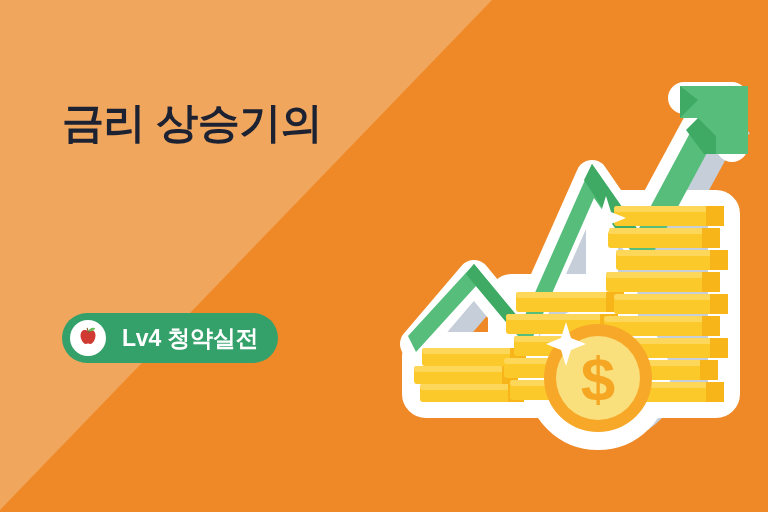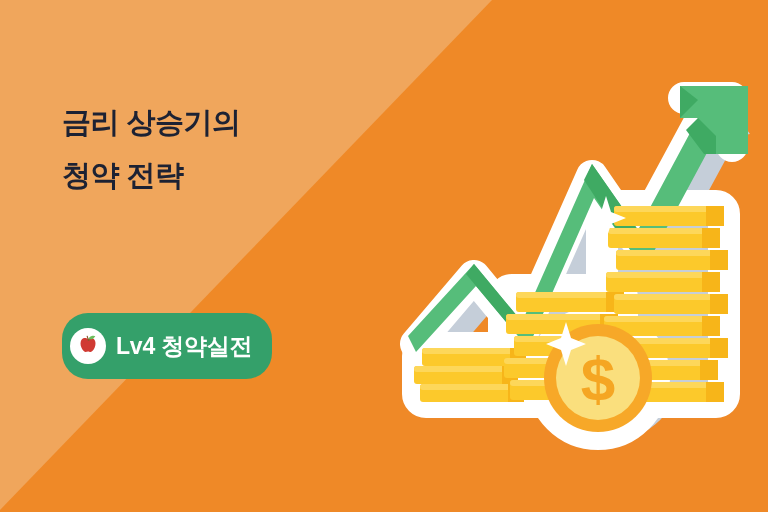--- a/index.html
+++ b/index.html
@@ -33,37 +33,37 @@
   
   .text-block {
     position: absolute;
     left: 62px;
     top: 96px;
     width: 330px;
   }
   .title-line {
     display: block;
     color: #1d2233;
-    font-size: 29px;
+    font-size: 42px;
     line-height: 53px;
     font-weight: bold;
     letter-spacing: -0.5px;
     white-space: nowrap;
   }
 
   
   .badge {
     position: absolute;
     left: 62px;
     top: 313px;
-    height: 66px;
+    height: 50px;
     padding: 0 20px 0 8px;
     display: flex;
     align-items: center;
-    gap: 10px;
+    gap: 16px;
     background: #34a06a;
     border-radius: 26px;
     box-sizing: border-box;
   }
   .badge-apple {
     width: 36px;
     height: 36px;
     border-radius: 50%;
     background: #ffffff;
     position: relative;
@@ -92,21 +92,20 @@
 </head>
 <body>
 
 <div class="banner">
 
   <div class="bg-base"></div>
   <div class="bg-wedge"></div>
 
   <div class="text-block">
     <span class="title-line">금리 상승기의</span>
-    <span class="title-line">청약 전략</span>
   </div>
 
   <div class="badge">
     <span class="badge-apple">
       <svg width="36" height="36" viewBox="0 0 36 36">
         <path d="M18 11.2c-1.6-1.5-4.4-1.8-6.1 0.1-1.8 2-1.7 5.6-0.5 8.3 1 2.3 2.6 4.3 4 4.3 1.0 0 1.7-0.5 2.6-0.5 0.9 0 1.5 0.5 2.6 0.5 1.5 0 3.1-2.1 4.1-4.4 1.2-2.7 1.2-6.2-0.6-8.2-1.7-1.9-4.5-1.6-6.1-0.1z" fill="#d03a33"></path>
         <path d="M18 11.4c0.8-1.1 2-1.9 3.3-2.1-0.1 1.3-0.8 2.5-1.8 3.2-0.5 0.3-1.0 0.5-1.5 0.5z" fill="#8a5a2b"></path>
         <path d="M18.4 11.0c0.4-1.3 1.6-2.6 3.3-3.1 1.7-0.5 3.2-0.1 3.6 0.2-0.6 1.6-2.0 2.8-3.6 3.1-1.3 0.3-2.5 0.1-3.3-0.2z" fill="#6dbd5c"></path>
         <path d="M18.1 12.2c-0.2-1.6-0.5-3.0-0.9-4.0" stroke="#8a5a2b" stroke-width="1.1" fill="none" stroke-linecap="round"></path>
       </svg>

